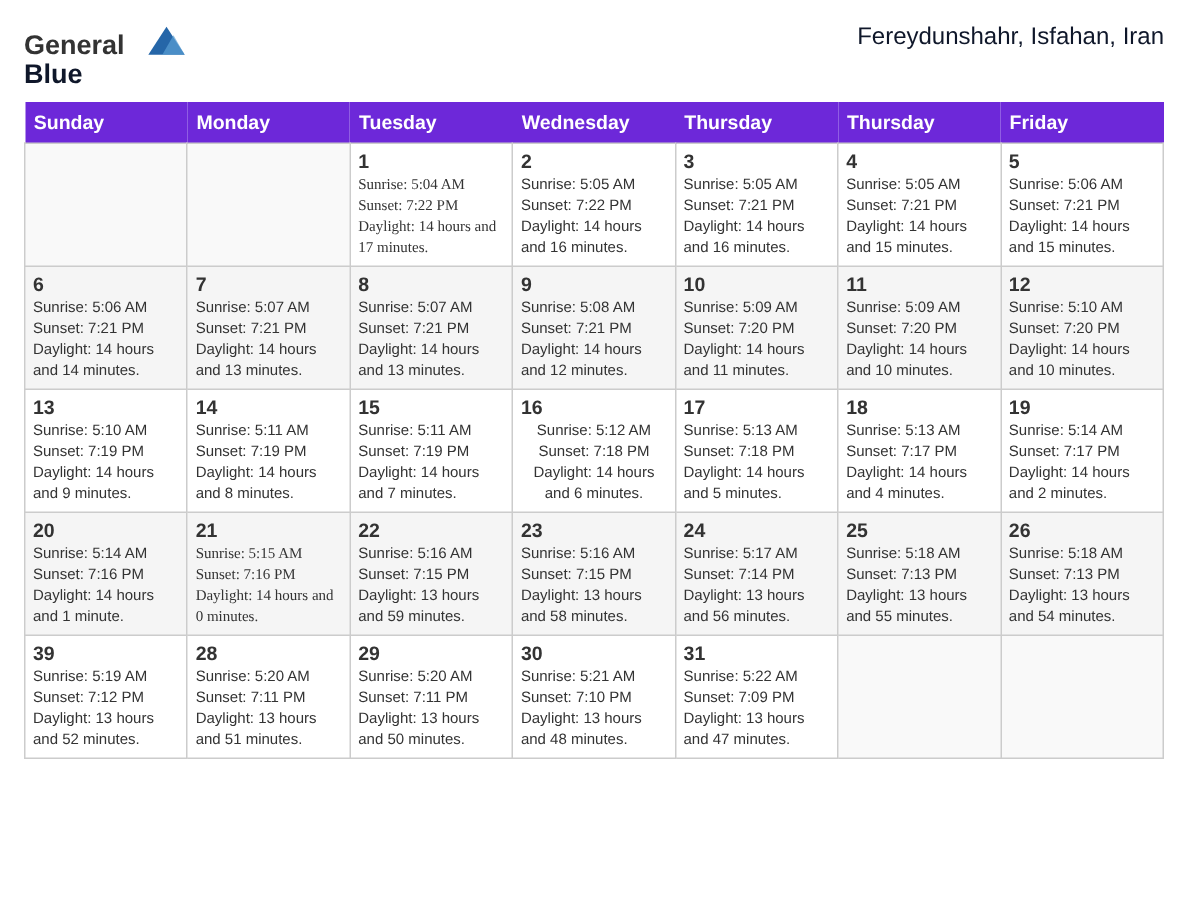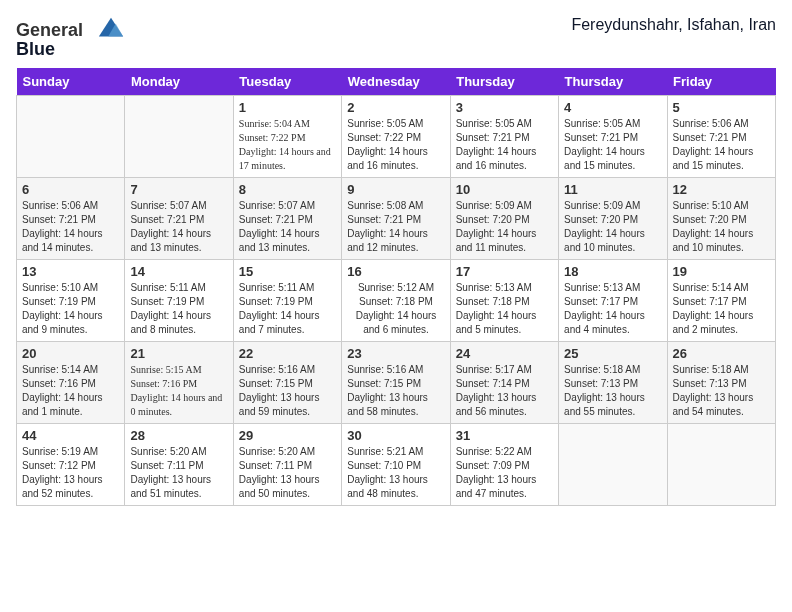--- a/index.html
+++ b/index.html
@@ -284,21 +284,21 @@
         </td>
         <td>
           <span class="day-number">26</span>
           <div class="day-info" style="white-space: pre-line;">Sunrise: 5:18 AM
 Sunset: 7:13 PM
 Daylight: 13 hours and 54 minutes.</div>
         </td>
       </tr>
       <tr>
         <td>
-          <span class="day-number">44</span>
+          <span class="day-number">39</span>
           <div class="day-info" style="white-space: pre-line;">Sunrise: 5:19 AM
 Sunset: 7:12 PM
 Daylight: 13 hours and 52 minutes.</div>
         </td>
         <td>
           <span class="day-number">28</span>
           <div class="day-info" style="white-space: pre-line;">Sunrise: 5:20 AM
 Sunset: 7:11 PM
 Daylight: 13 hours and 51 minutes.</div>
         </td>

